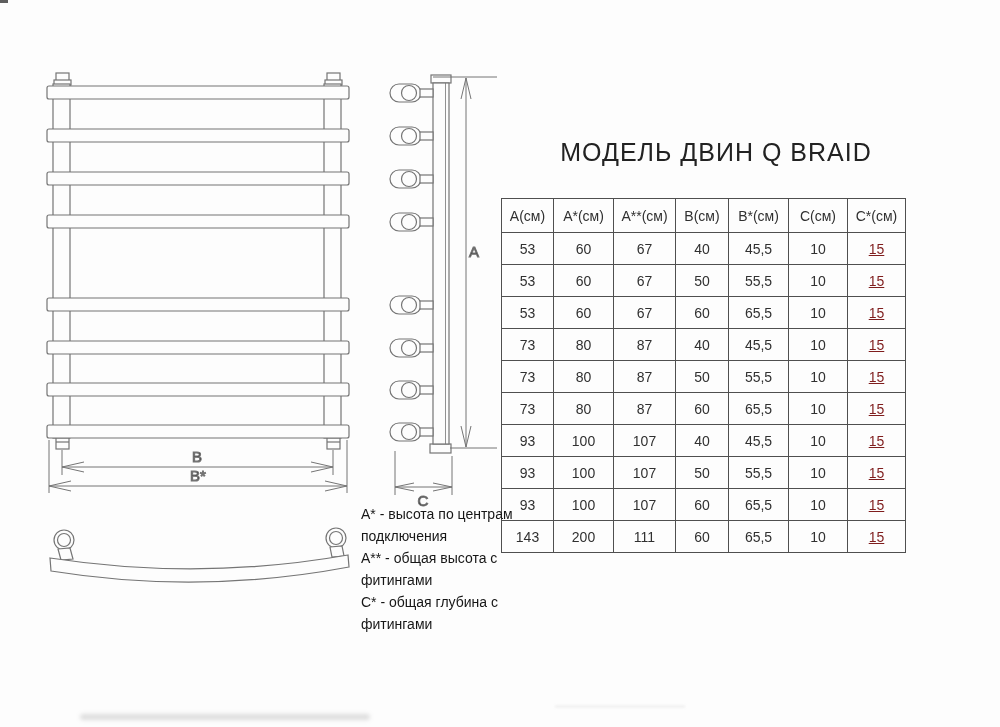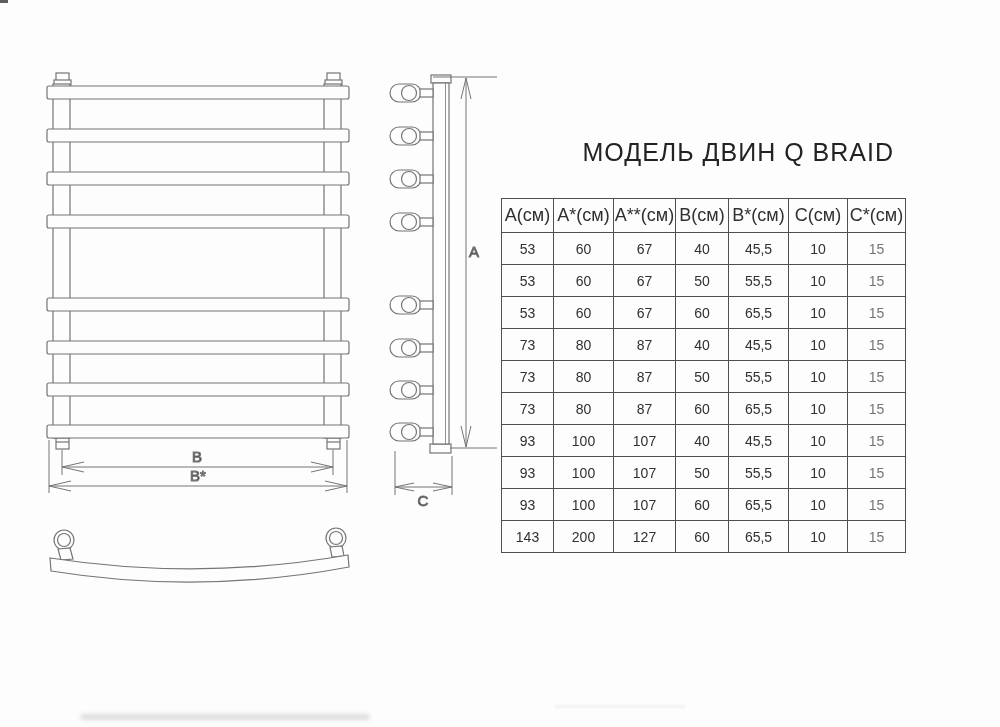--- a/index.html
+++ b/index.html
@@ -6,22 +6,22 @@
   .page{
     position:relative;
     width:1000px;height:727px;
     background:#fdfdfd;
     overflow:hidden;
     font-family:"Liberation Sans",sans-serif;
     color:#2a2a2a;
   }
   
   .title{
-    position:absolute;left:490px;top:138px;width:404px;
-    text-align:right;
+    position:absolute;left:514px;top:138px;width:404px;
+    text-align:center;
     font-size:25px;letter-spacing:1px;color:#222;
     white-space:nowrap;
   }
   
   .drawing{position:absolute;left:0;top:0;}
   
   .notes{
     position:absolute;left:361px;top:503px;width:168px;
     font-size:14px;line-height:22px;color:#161616;
   }
@@ -32,23 +32,23 @@
     border-collapse:collapse;
     table-layout:fixed;
     font-size:14px;color:#303030;
   }
   .dims-table th,.dims-table td{
     border:1px solid #4f4f4f;
     text-align:center;vertical-align:middle;
     font-weight:400;
     padding:0;
   }
-  .dims-table th{height:33px;font-size:18px;}
+  .dims-table th{height:33px;font-size:14px;}
   .dims-table td{height:31px;}
-  .dims-table td.light{color:#737373;}
+  .dims-table td.light{color:#7f1d1d;text-decoration:underline;}
   
   .smudge{
     position:absolute;left:80px;top:714px;width:290px;height:6px;
     background:rgba(110,110,110,.22);
     filter:blur(2px);border-radius:3px;
   }
   .smudge2{
     position:absolute;left:555px;top:705px;width:130px;height:3px;
     background:rgba(120,120,120,.08);
     filter:blur(1px);
@@ -294,26 +294,31 @@
           <td>100</td>
           <td>107</td>
           <td>60</td>
           <td>65,5</td>
           <td>10</td>
           <td class="light">15</td>
         </tr>
         <tr>
           <td>143</td>
           <td>200</td>
-          <td>127</td>
+          <td>111</td>
           <td>60</td>
           <td>65,5</td>
           <td>10</td>
           <td class="light">15</td>
         </tr>
       </tbody>
   </table>
 
+  <div class="notes">
+    <p class="note">А* - высота по центрам подключения</p>
+    <p class="note">А** - общая высота с фитингами</p>
+    <p class="note">С* - общая глубина с фитингами</p>
+  </div>
 
   <div class="smudge"></div>
   <div class="smudge2"></div>
   <div class="speck"></div>
 </div>
 
 </body></html>

